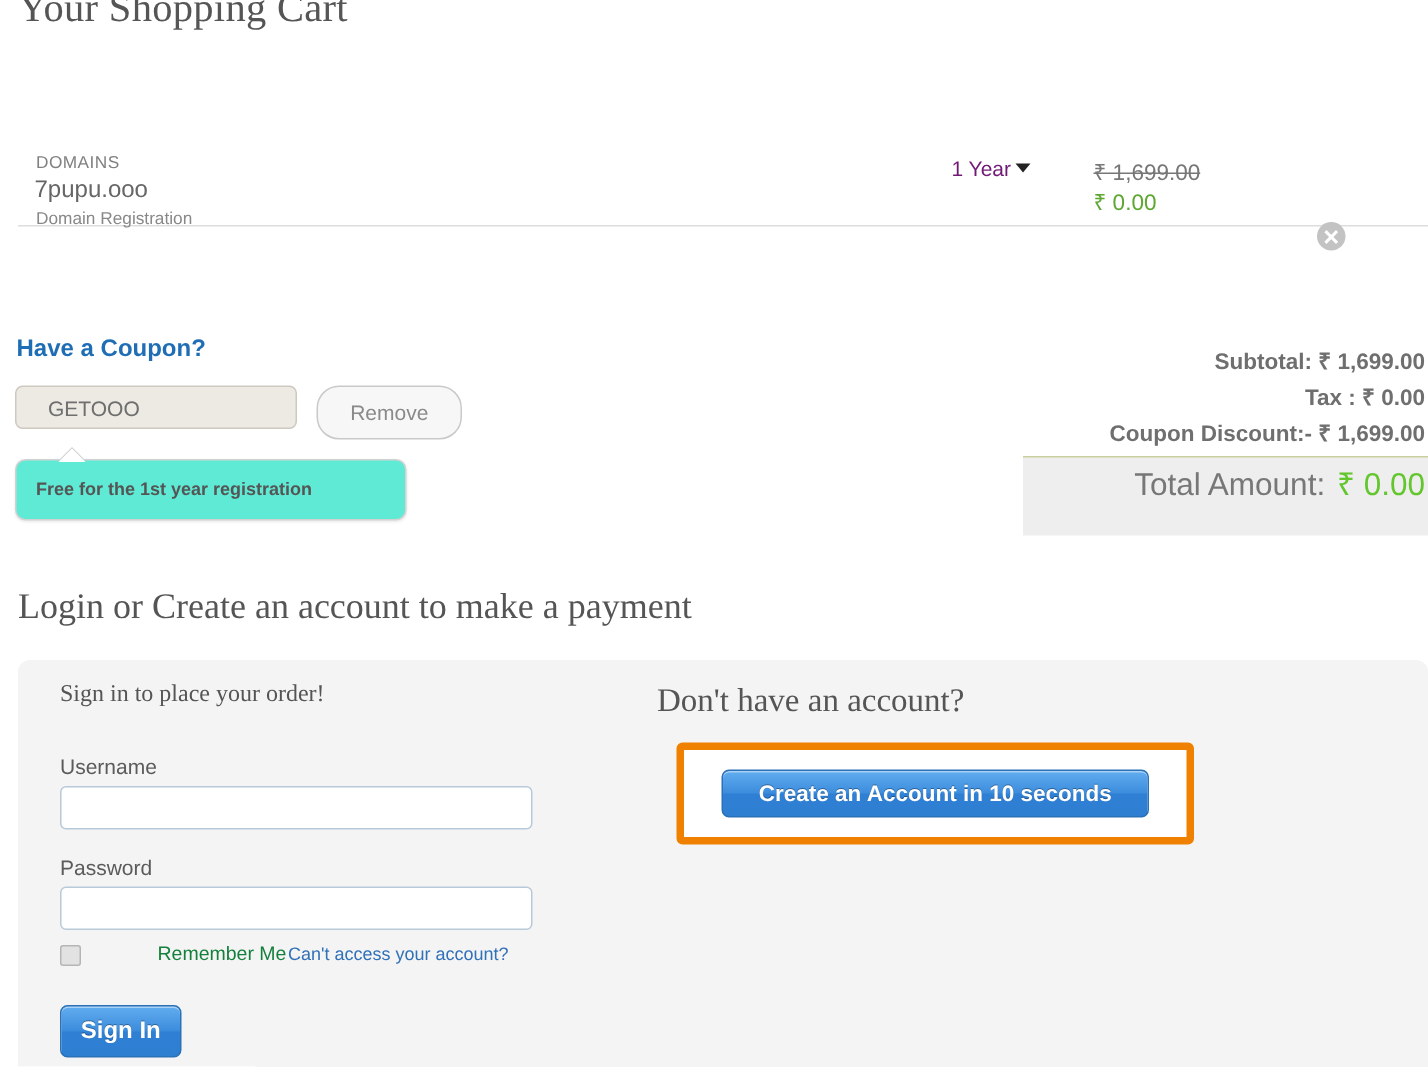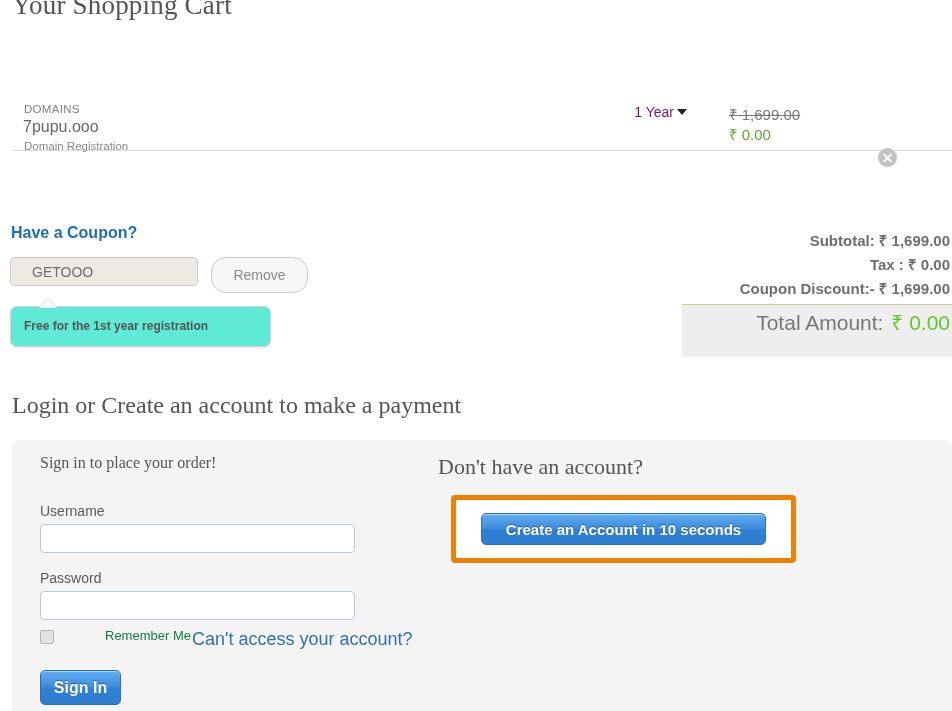--- a/index.html
+++ b/index.html
@@ -299,21 +299,21 @@
     left: 48px;
     top: 188px;
     font-size: 13px;
     color: #15803d;
     margin-left: 45px;
   }
   #forgot-link {
     position: absolute;
     left: 180px;
     top: 189px;
-    font-size: 18px;
+    font-size: 12px;
     color: #3171b8;
     text-decoration: none;
     cursor: pointer;
   }
   .blue-btn {
     border: 1px solid #2a71b8;
     border-radius: 5px;
     background: linear-gradient(to bottom, #62adf0 0%, #3d8ddd 48%, #2f7fd4 52%, #2e7ed2 100%);
     color: #fff;
     font-weight: bold;

